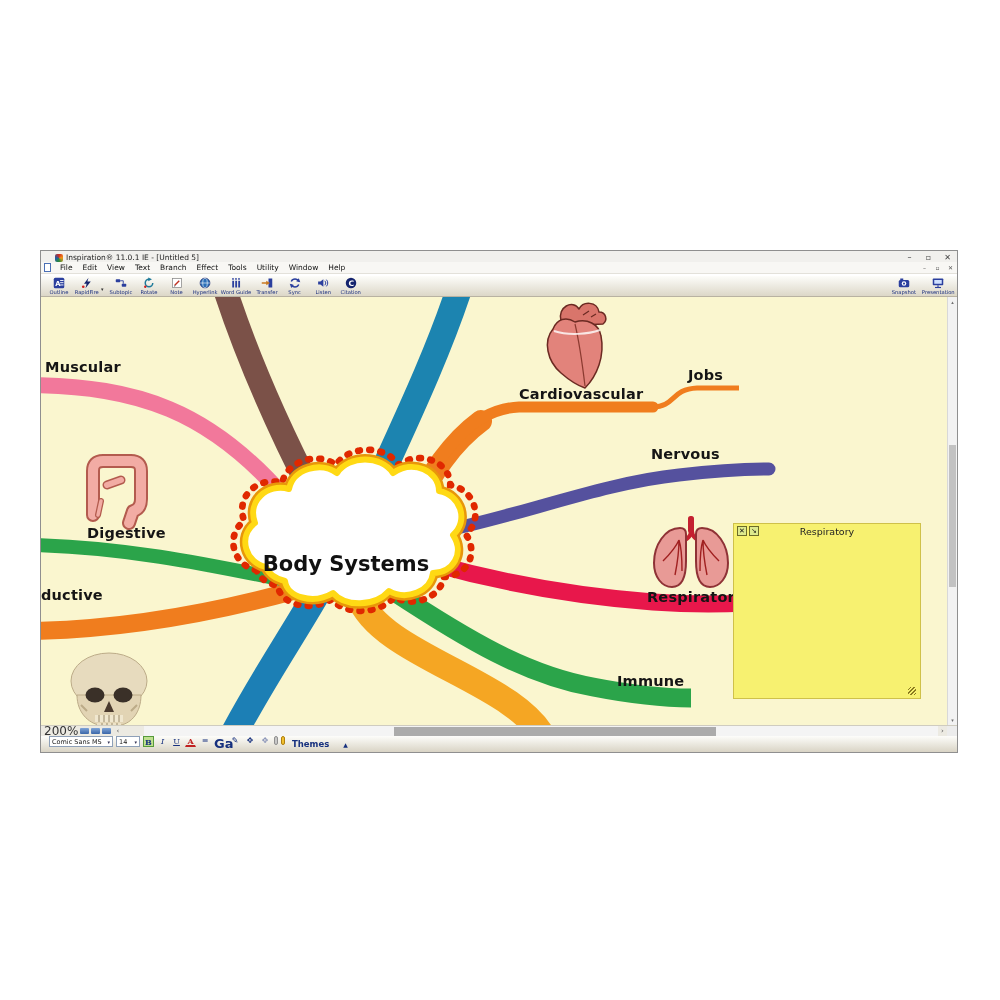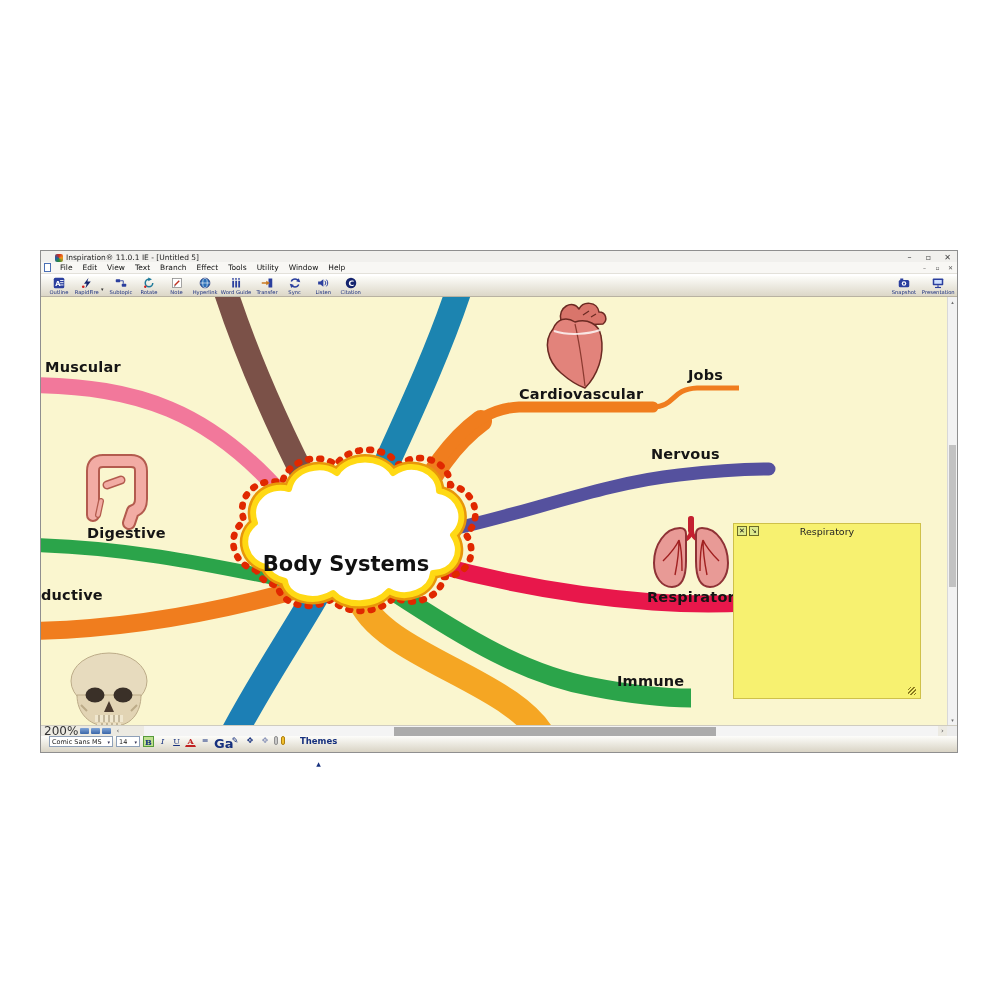--- a/index.html
+++ b/index.html
@@ -91,21 +91,21 @@
           font-size:8px; color:#16307e; font-family:"DejaVu Serif", serif; }
   .fbtn.bold { font-weight:bold; background:#bfe08e; border-color:#569a3a; }
   .fbtn.italic { font-style:italic; }
   .fbtn.underline { text-decoration:underline; }
   .fbtn.fontcolor { color:#c02020; font-weight:bold; border-bottom:2px solid #c02020; line-height:8px; }
   .ficon { font-size:8px; color:#16307e; width:12px; text-align:center; }
   .ficon.case { font-size:13px; font-weight:bold; }
   .pill { width:4px; height:9px; border-radius:2px; }
   .pill.gray { background:#c8c8c8; border:1px solid #909090; }
   .pill.amber { background:#f0c030; border:1px solid #b08010; }
-  .themes { display:flex; align-items:center; gap:14px; margin-left:12px;flex-direction:column; }
+  .themes { display:flex; align-items:center; gap:14px; margin-left:4px; }
   .themes-label { font-size:8.5px; font-weight:bold; color:#16307e; }
   .themes-caret { font-size:6px; color:#16307e; }
 </style>
 </head>
 <body>
 
 <div id="screen">
   <div id="window">
 
     <div class="titlebar">

